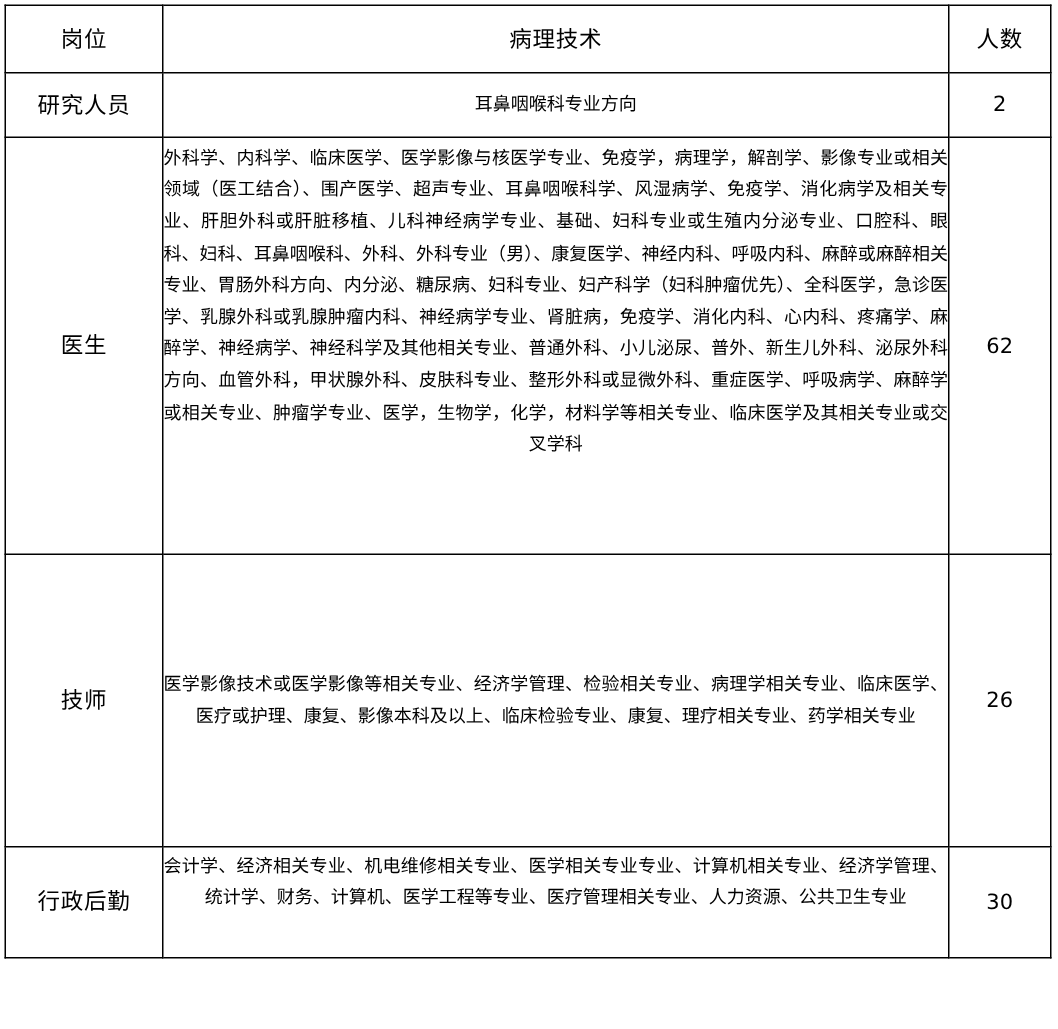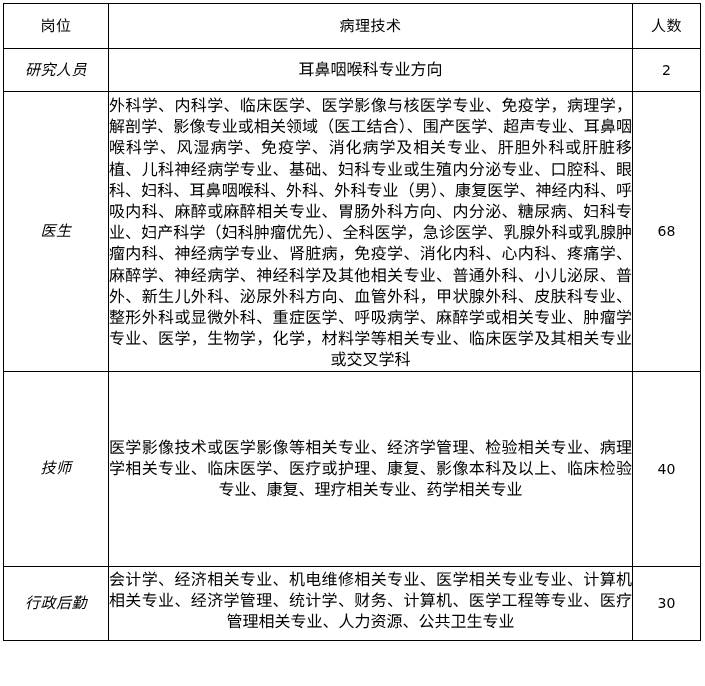--- a/index.html
+++ b/index.html
@@ -48,34 +48,33 @@
     line-height: 21px;
     letter-spacing: 0.5px;
   }
 
   
   .post-cell {
     text-align: center;
     font-size: 15px;
     line-height: 21px;
     letter-spacing: 0.5px;
-    font-style: italic;
   }
 
   
   .count-cell {
     text-align: center;
     font-size: 14px;
     line-height: 20px;
     font-family: "DejaVu Sans", "Liberation Sans", sans-serif;
   }
 
   
   .major-cell {
-    font-size: 16px;
+    font-size: 12px;
     line-height: 21.2px;
     padding: 1px 5px 1px 5px;
     text-align: justify;
     text-align-last: center;
     text-justify: inter-character;
     letter-spacing: 0;
     word-break: break-all;
   }
   .major-cell.centered {
     text-align: center;
@@ -112,27 +111,27 @@
 
       <tr class="row-researcher">
         <td class="post-cell">研究人员</td>
         <td class="major-cell centered">耳鼻咽喉科专业方向</td>
         <td class="count-cell">2</td>
       </tr>
 
       <tr class="row-doctor">
         <td class="post-cell">医生</td>
         <td class="major-cell">外科学、内科学、临床医学、医学影像与核医学专业、免疫学，病理学，解剖学、影像专业或相关领域（医工结合）、围产医学、超声专业、耳鼻咽喉科学、风湿病学、免疫学、消化病学及相关专业、肝胆外科或肝脏移植、儿科神经病学专业、基础、妇科专业或生殖内分泌专业、口腔科、眼科、妇科、耳鼻咽喉科、外科、外科专业（男）、康复医学、神经内科、呼吸内科、麻醉或麻醉相关专业、胃肠外科方向、内分泌、糖尿病、妇科专业、妇产科学（妇科肿瘤优先）、全科医学，急诊医学、乳腺外科或乳腺肿瘤内科、神经病学专业、肾脏病，免疫学、消化内科、心内科、疼痛学、麻醉学、神经病学、神经科学及其他相关专业、普通外科、小儿泌尿、普外、新生儿外科、泌尿外科方向、血管外科，甲状腺外科、皮肤科专业、整形外科或显微外科、重症医学、呼吸病学、麻醉学或相关专业、肿瘤学专业、医学，生物学，化学，材料学等相关专业、临床医学及其相关专业或交叉学科</td>
-        <td class="count-cell">68</td>
+        <td class="count-cell">62</td>
       </tr>
 
       <tr class="row-tech">
         <td class="post-cell">技师</td>
         <td class="major-cell">医学影像技术或医学影像等相关专业、经济学管理、检验相关专业、病理学相关专业、临床医学、医疗或护理、康复、影像本科及以上、临床检验专业、康复、理疗相关专业、药学相关专业</td>
-        <td class="count-cell">40</td>
+        <td class="count-cell">26</td>
       </tr>
 
 
       <tr class="row-admin">
         <td class="post-cell">行政后勤</td>
         <td class="major-cell">会计学、经济相关专业、机电维修相关专业、医学相关专业专业、计算机相关专业、经济学管理、统计学、财务、计算机、医学工程等专业、医疗管理相关专业、人力资源、公共卫生专业</td>
         <td class="count-cell">30</td>
       </tr>
 
     </tbody>

